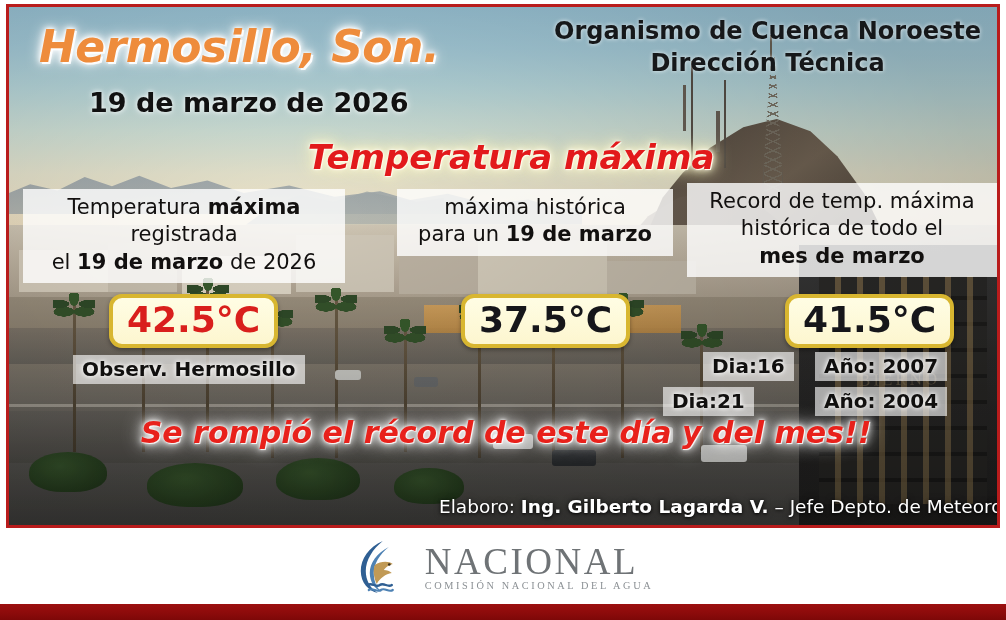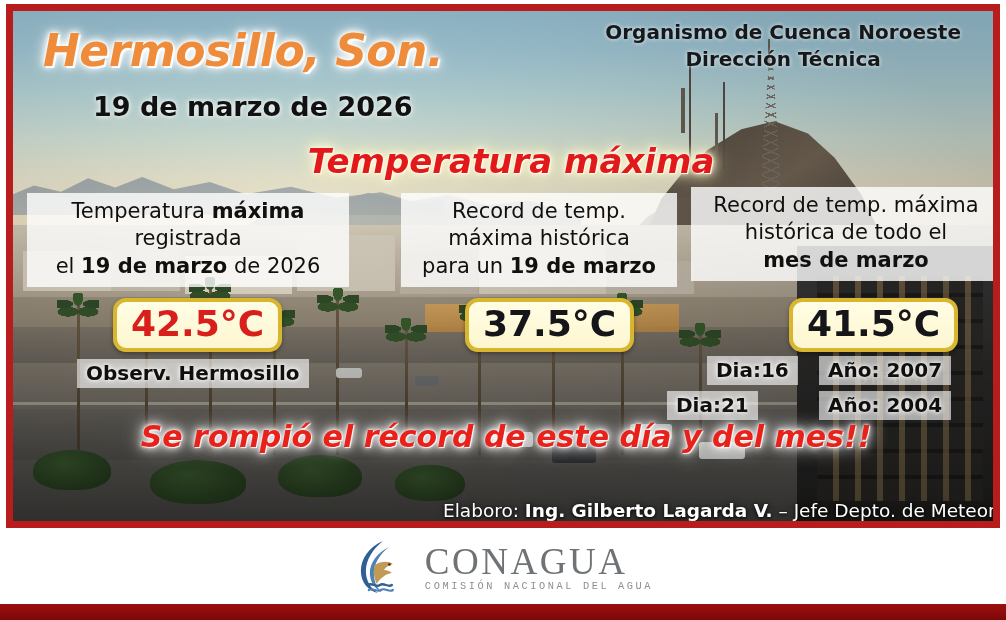--- a/index.html
+++ b/index.html
@@ -14,21 +14,21 @@
     position: relative;
     width: 1006px; height: 620px;
     background: #ffffff;
   }
 
   
   #photo-frame {
     position: absolute;
     left: 6px; top: 4px;
     width: 994px; height: 524px;
-    border: 7px solid #b91c1c;
+    border: 3px solid #b91c1c;
     background: #9aa7a4;
     overflow: hidden;
     padding-left: 34px;
   }
 
   
   .ph { position: absolute; }
 
   
   #sky {
@@ -191,23 +191,23 @@
       0 0 3px #fff, 0 0 6px #fff, 0 0 10px #fff, 0 0 16px #fff,
       2px 2px 0 rgba(255,255,255,.9);
   }
   #title-date {
     position:absolute; left:80px; top:80px;
     font-size: 27px; font-weight: 800; color:#111;
     font-family:"DejaVu Sans", sans-serif;
     text-shadow: 0 0 4px rgba(255,255,255,.85), 0 0 8px rgba(255,255,255,.6);
   }
   #org-block {
-    position:absolute; right:32px; top:8px; text-align:center;
-    font-family:"DejaVu Sans", sans-serif;
-    font-weight: 800; color:#16181a; font-size: 20px; line-height:1.35;
+    position:absolute; right:16px; top:8px; text-align:center;
+    font-family:"DejaVu Sans", sans-serif;
+    font-weight: 800; color:#16181a; font-size: 24px; line-height:1.35;
     text-shadow: 0 0 4px rgba(255,255,255,.8);
   }
   #heading-temp {
     position:absolute; left:0; right:0; top:130px; text-align:center;
     padding-left: 16px;
     font-family:"DejaVu Sans", sans-serif;
     font-size: 34px; font-weight: 800; font-style: italic;
     color:#e2191b;
     text-shadow:
       0 0 3px #fff, 0 0 7px #fffbe0, 0 0 13px #fdf6c7, 0 0 20px #f7f0b4,
@@ -294,21 +294,21 @@
     position:absolute; left:50%; top:10px; transform: translateX(-50%);
     display:flex; align-items:center; gap: 14px;
   }
   #logo-mark { width: 58px; height: 58px; position:relative; }
   #logo-text { display:flex; flex-direction:column; }
   #logo-name {
     font-family:"Liberation Serif", serif;
     font-size: 37px; letter-spacing: 2.5px; color:#6f7376; line-height:1;
   }
   #logo-sub {
-    font-family:Liberation Mono, monospace;
+    font-family:Liberation Serif, serif;
     font-size: 10.3px; letter-spacing: 2.6px; color:#8b9094;
     margin-top: 0;
   }
   #bottom-bar {
     position:absolute; left:0; top:602px; width:1006px; height:18px;
     background: linear-gradient(180deg,#9c0f0f 0%, #8d0b0b 55%, #7d0808 100%);
     border-top: 2px solid #ffffff;
   }
 </style>
 </head>
@@ -420,21 +420,20 @@
       <div>
         <span>Temperatura </span><b>máxima</b>
       </div>
       <div>registrada</div>
       <div>
         <span>el </span><b>19 de marzo</b><span> de 2026</span>
       </div>
     </div>
 
     <div class="card" id="card-2">
-      <div>Record de temp.</div>
       <div>máxima histórica</div>
       <div>
         <span>para un </span><b>19 de marzo</b>
       </div>
     </div>
 
     <div class="card" id="card-3">
       <div>Record de temp. máxima</div>
       <div>histórica de todo el</div>
       <div>
@@ -467,20 +466,20 @@
           <path d="M30 3 C16 9, 8 21, 8 33 C8 45, 16 53, 25 55 C17 50, 13 42, 13 33 C13 22, 20 11, 30 3 Z" fill="#2f5f93"></path>
           <path d="M36 9 C24 15, 17 25, 17 35 C17 44, 22 51, 29 54 C23 49, 21 42, 21 35 C21 26, 27 16, 36 9 Z" fill="#4e82b4"></path>
           <path d="M22 27 C28 23, 36 23, 40 26 C36 27, 33 29, 31 32 C34 32, 37 33, 39 35
                    C33 36, 27 40, 24 46 C21 40, 20 32, 22 27 Z" fill="#c19a56"></path>
           <circle cx="36.5" cy="26.5" r="1.3" fill="#3a2f1c"></circle>
           <path d="M15 47 C19 44, 23 50, 27 47 C31 44, 35 50, 39 47" stroke="#2f5f93" stroke-width="2.4" fill="none" stroke-linecap="round"></path>
           <path d="M16 52 C20 49, 24 55, 28 52 C32 49, 36 55, 40 52" stroke="#4e82b4" stroke-width="2.2" fill="none" stroke-linecap="round"></path>
         </svg>
       </div>
       <div id="logo-text">
-        <div id="logo-name">CONAGUA</div>
+        <div id="logo-name">NACIONAL</div>
         <div id="logo-sub">COMISIÓN NACIONAL DEL AGUA</div>
       </div>
     </div>
   </div>
 
   <div id="bottom-bar"></div>
 </div>
 
 </body></html>

